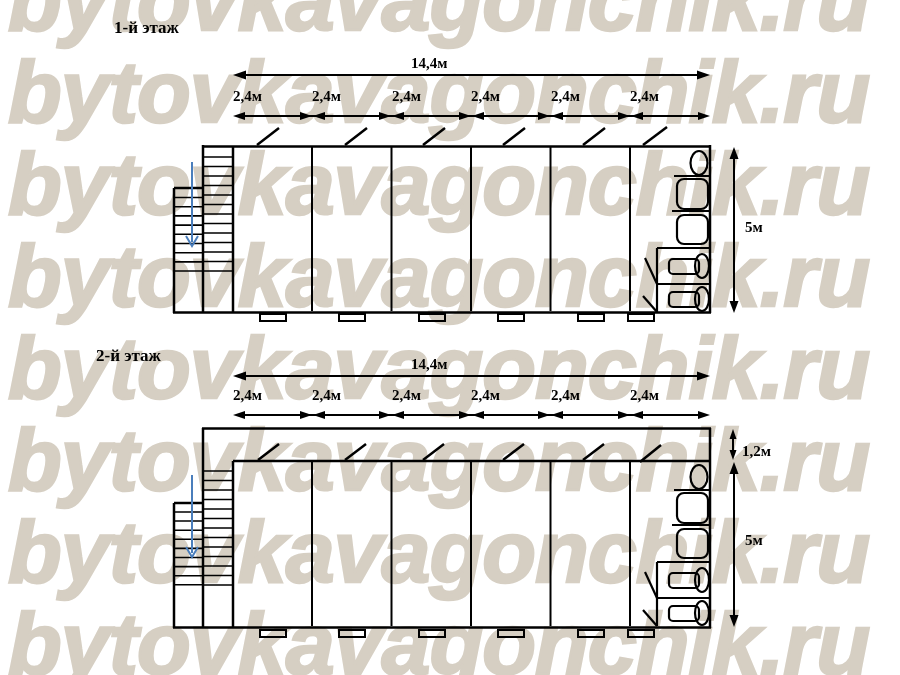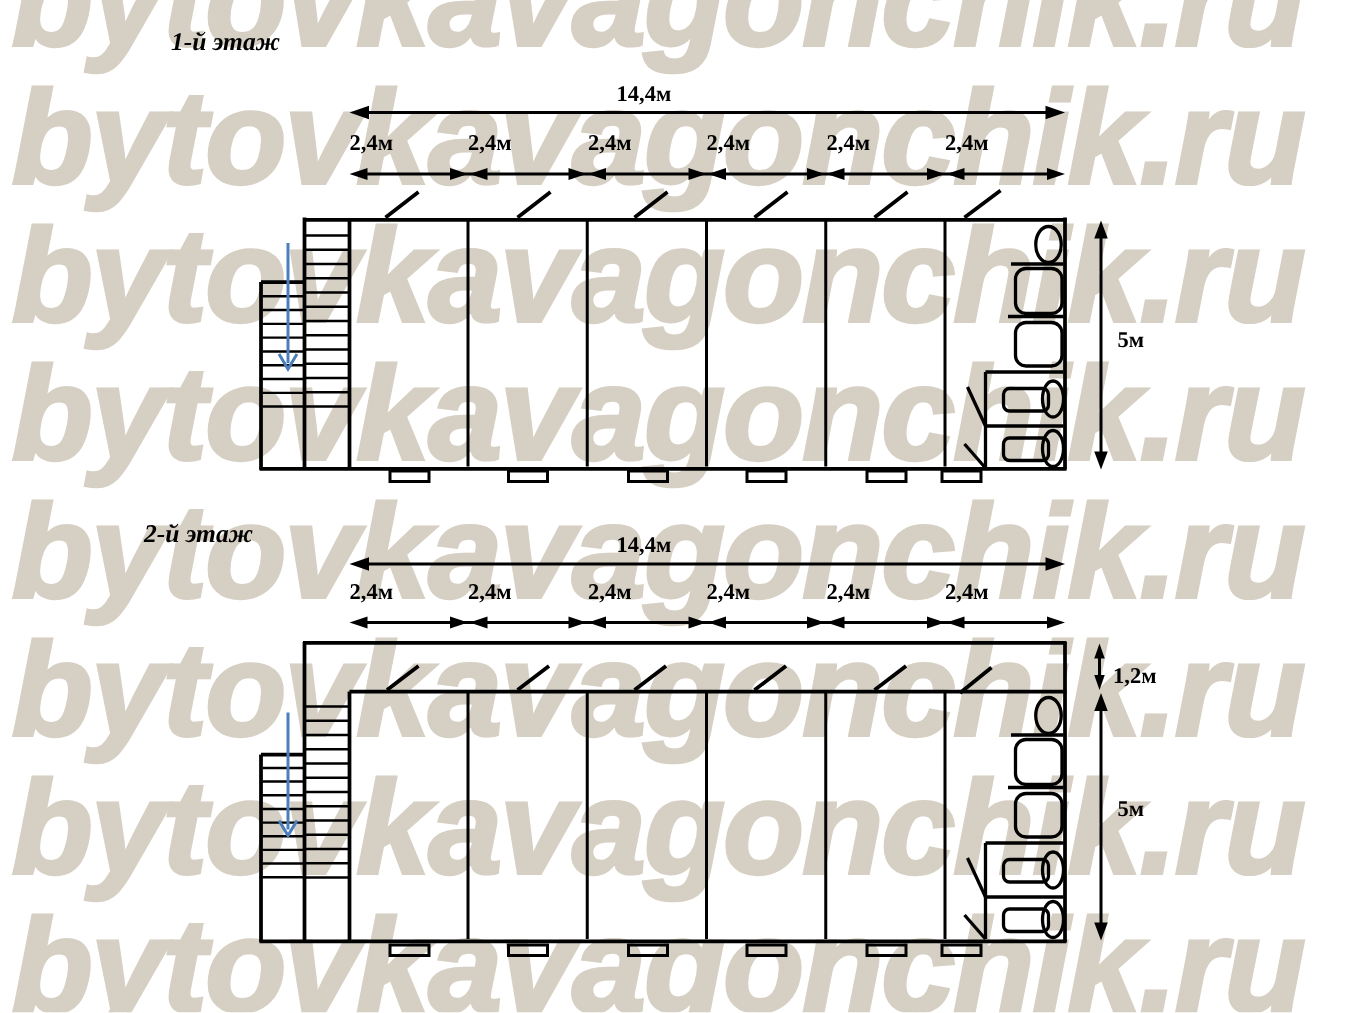--- a/index.html
+++ b/index.html
@@ -12,21 +12,21 @@
     position:absolute;left:8px;white-space:nowrap;
     font-family:"Liberation Sans",sans-serif;
     font-weight:700;font-style:italic;
     font-size:88px;line-height:88px;letter-spacing:-1px;
     color:#d6cfc3;-webkit-text-stroke:2.5px #d6cfc3;
     user-select:none;
   }
   .overlay{position:absolute;left:0;top:0;}
   
   .lbl{position:absolute;color:#000;font-weight:700;white-space:nowrap;}
-  .title{font-size:17px;font-style:italic;}
+  .title{font-size:17px;}
   .dim{font-size:15px;text-align:left;}
   .dimc{width:120px;margin-left:-60px;}
   .dimm{width:80px;margin-left:-40px;}
 </style>
 </head>
 <body>
 
 <div class="canvas">
 
   <div class="wm" style="top:-44px">bytovkavagonchik.ru</div>

